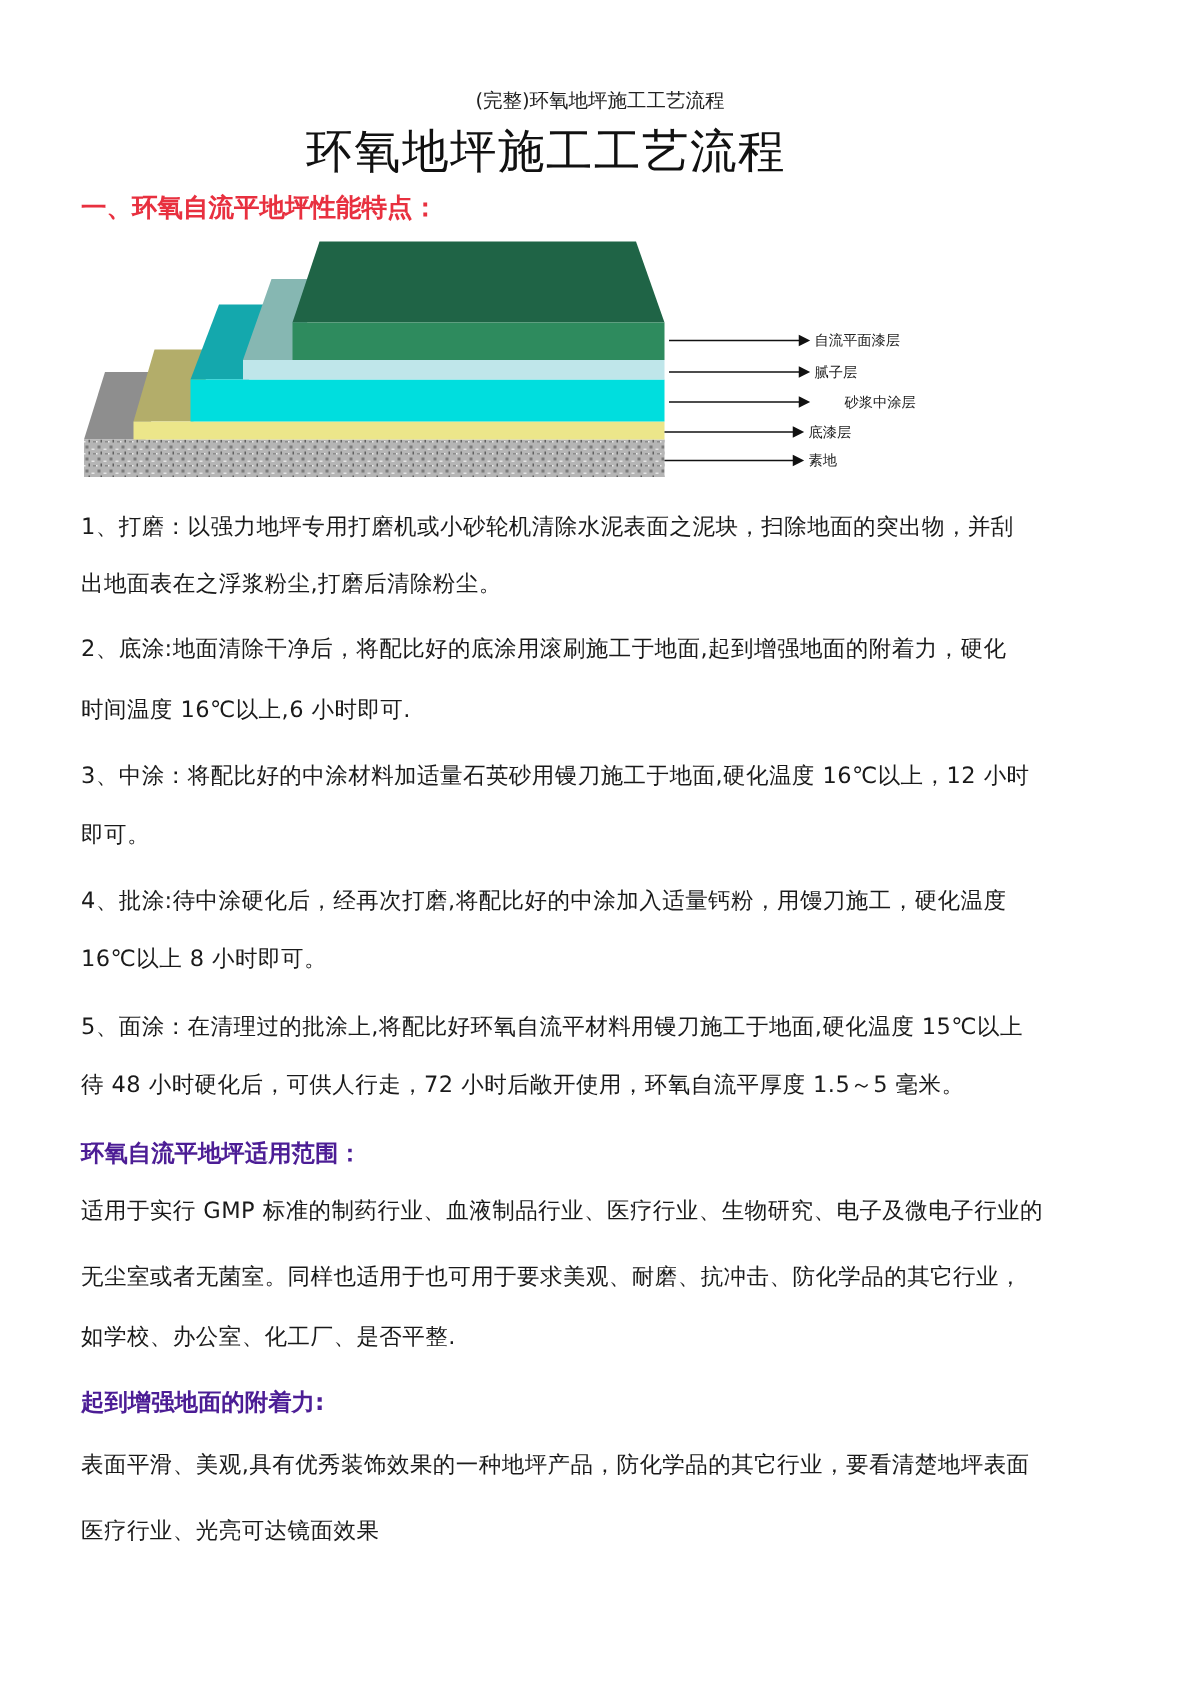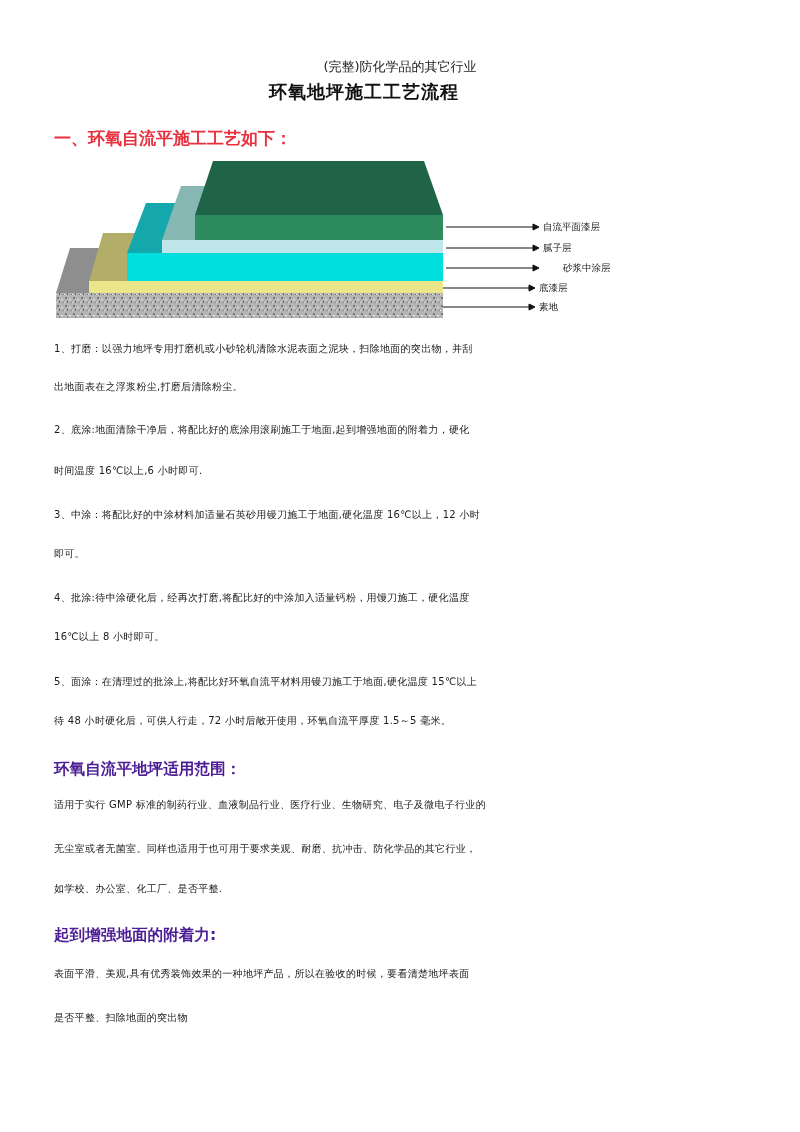--- a/index.html
+++ b/index.html
@@ -1,32 +1,32 @@
 <!DOCTYPE html>
 <html><head>
 <meta charset="utf-8">
 <style>
   html, body { margin: 0; padding: 0; background: #ffffff; }
   body { width: 800px; height: 1132px; position: relative; overflow: hidden;
          font-family: "DejaVu Sans", "Liberation Sans", sans-serif; color: #111; }
   .abs { position: absolute; white-space: nowrap; }
   .doc-header { top: 58px; left: 0; width: 800px; text-align: center; font-size: 13px; color: #222; }
-  .doc-title { top: 80px; left: 0; width: 728px; text-align: center; font-size: 18px; font-weight: bold; color: #111; letter-spacing: 1px; }
+  .doc-title { top: 80px; left: 0; width: 728px; text-align: center; font-size: 31px; font-weight: normal; color: #111; letter-spacing: 1px; }
   .section-heading { top: 127px; left: 54px; font-size: 17px; font-weight: bold; color: #e8303f; }
-  .line { left: 54px; font-size: 10px; color: #1a1a1a; letter-spacing: 0.3px; }
+  .line { left: 54px; font-size: 15px; color: #1a1a1a; letter-spacing: 0.3px; }
   .bold-heading { left: 54px; font-size: 15.6px; font-weight: bold; color: #4c1d95; }
   .diagram { position: absolute; left: 0; top: 0; width: 740px; height: 330px; pointer-events: none; }
   .layer-label { position: absolute; font-size: 9.5px; color: #222; white-space: nowrap; }
 </style>
 </head>
 <body>
 
-<div class="abs doc-header">(完整)防化学品的其它行业</div>
+<div class="abs doc-header">(完整)环氧地坪施工工艺流程</div>
 <div class="abs doc-title">环氧地坪施工工艺流程</div>
-<div class="abs section-heading">一、环氧自流平施工工艺如下：</div>
+<div class="abs section-heading">一、环氧自流平地坪性能特点：</div>
 
 <div class="diagram">
   <svg width="800" height="330" viewBox="0 0 800 330">
     <defs>
       <pattern id="concrete" width="8" height="8" patternUnits="userSpaceOnUse">
         <rect width="8" height="8" fill="#b5b5b5"></rect>
         <rect x="1" y="1" width="2" height="2" fill="#7a7a7a"></rect>
         <rect x="5" y="3" width="2" height="1" fill="#e6e6e6"></rect>
         <rect x="3" y="5" width="1" height="2" fill="#5f5f5f"></rect>
         <rect x="6" y="6" width="2" height="1" fill="#8c8c8c"></rect>
@@ -83,14 +83,14 @@
 
 <div class="abs line" style="top:675px;">5、面涂：在清理过的批涂上,将配比好环氧自流平材料用镘刀施工于地面,硬化温度 15℃以上</div>
 <div class="abs line" style="top:714px;">待 48 小时硬化后，可供人行走，72 小时后敞开使用，环氧自流平厚度 1.5～5 毫米。</div>
 
 <div class="abs bold-heading" style="top:759px;">环氧自流平地坪适用范围：</div>
 <div class="abs line" style="top:798px;">适用于实行 GMP 标准的制药行业、血液制品行业、医疗行业、生物研究、电子及微电子行业的</div>
 <div class="abs line" style="top:842px;">无尘室或者无菌室。同样也适用于也可用于要求美观、耐磨、抗冲击、防化学品的其它行业，</div>
 <div class="abs line" style="top:882px;">如学校、办公室、化工厂、是否平整.</div>
 
 <div class="abs bold-heading" style="top:925px;">起到增强地面的附着力:</div>
-<div class="abs line" style="top:967px;">表面平滑、美观,具有优秀装饰效果的一种地坪产品，所以在验收的时候，要看清楚地坪表面</div>
-<div class="abs line" style="top:1011px;">是否平整、扫除地面的突出物</div>
+<div class="abs line" style="top:967px;">表面平滑、美观,具有优秀装饰效果的一种地坪产品，防化学品的其它行业，要看清楚地坪表面</div>
+<div class="abs line" style="top:1011px;">医疗行业、光亮可达镜面效果</div>
 
 </body></html>

